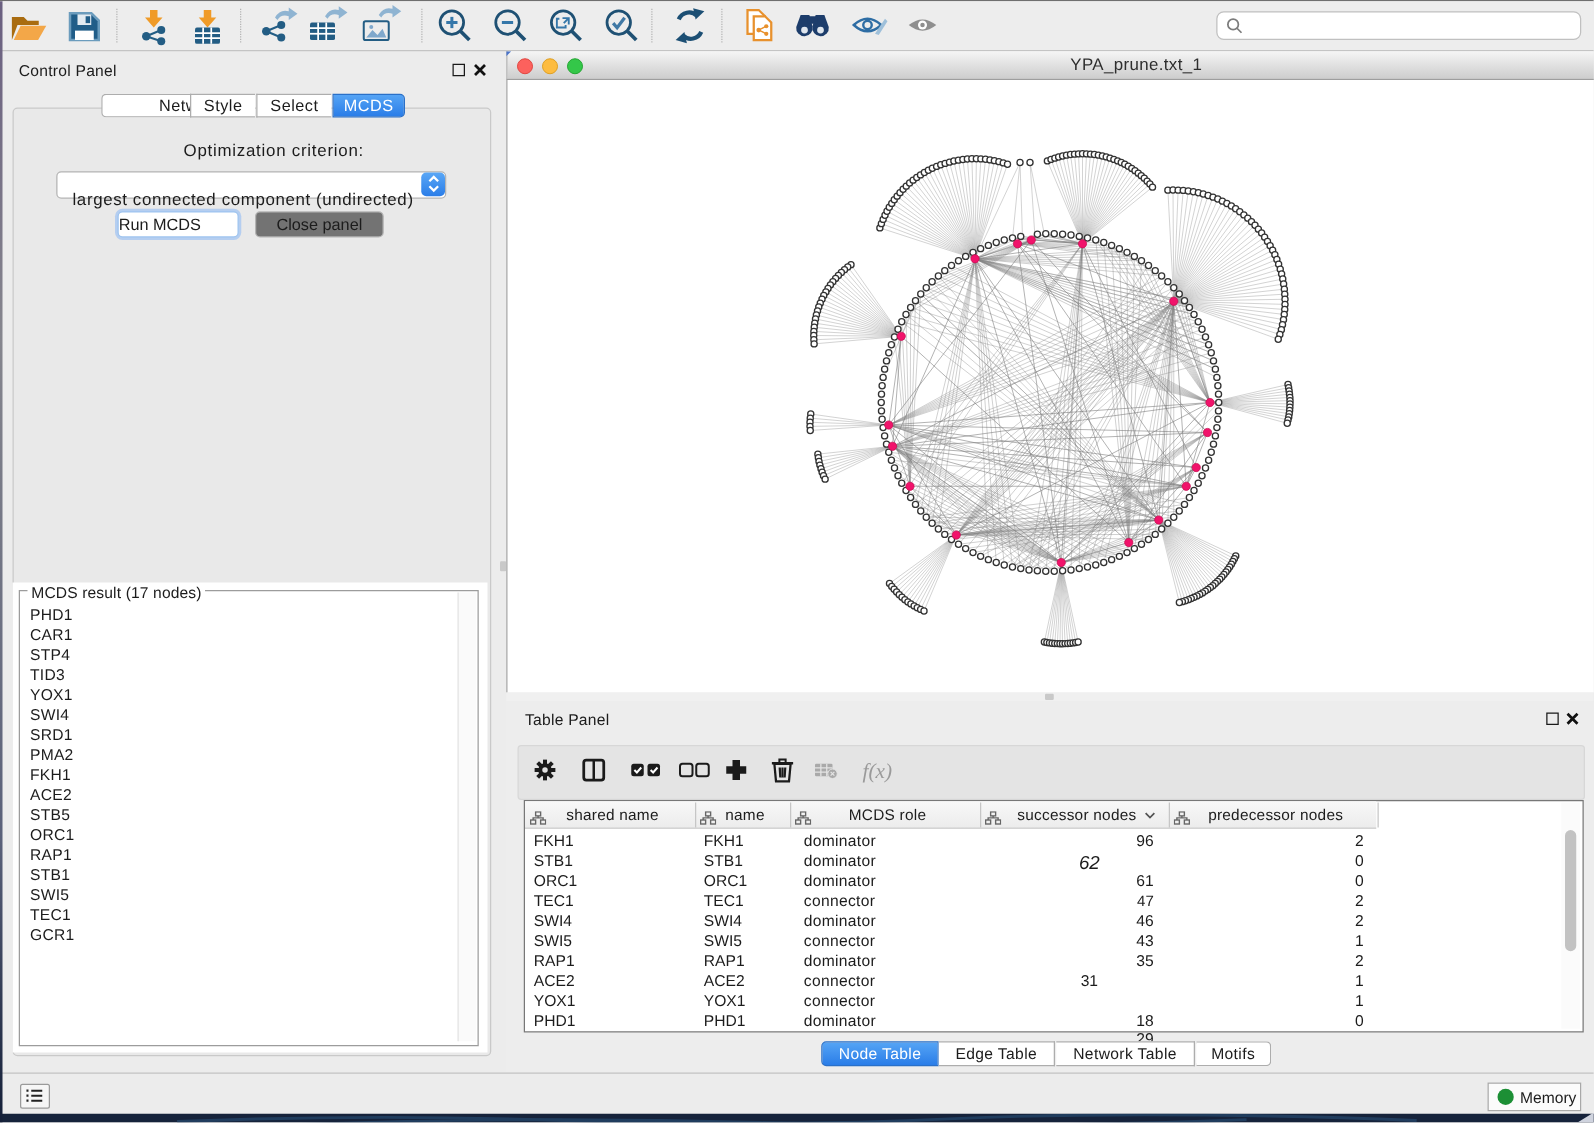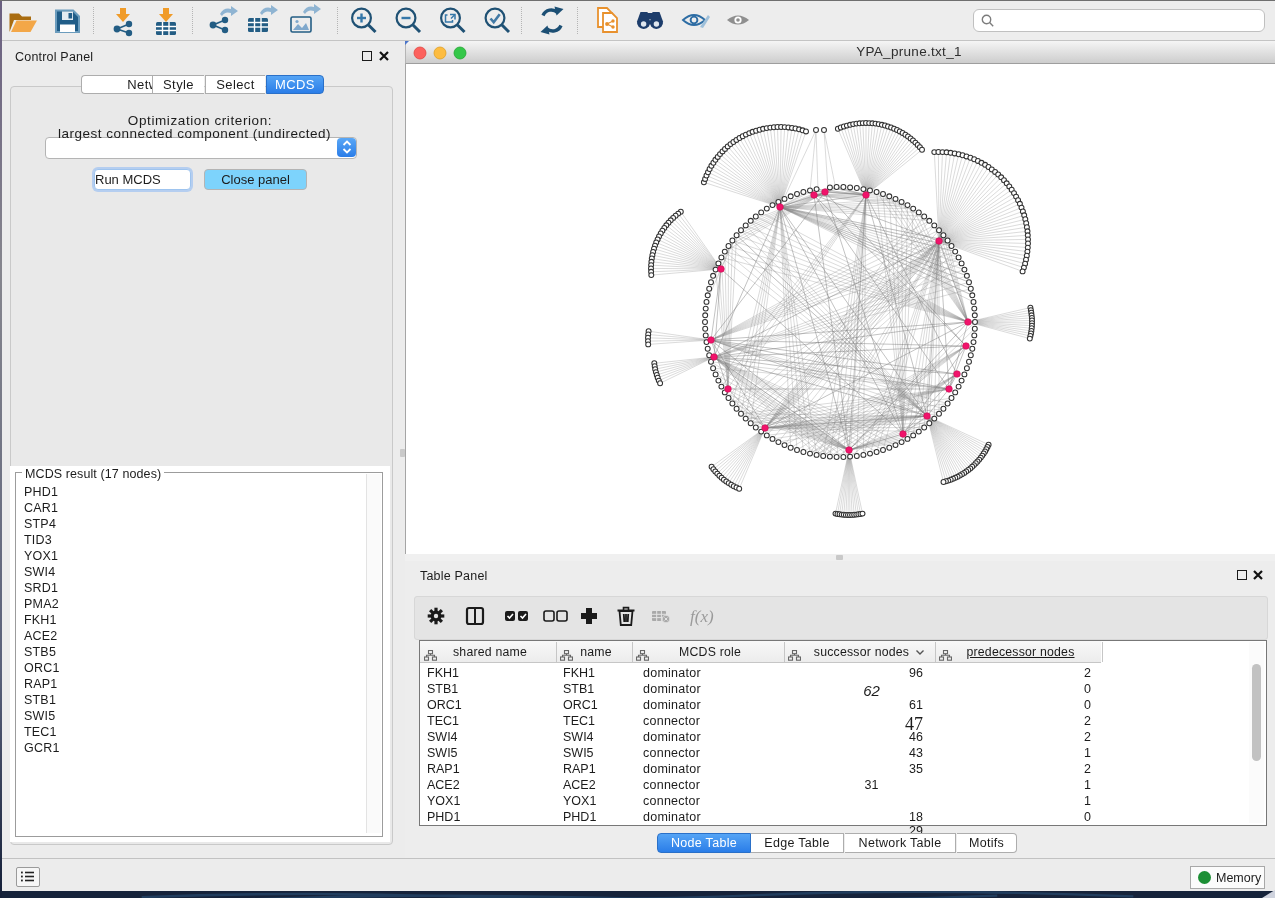--- a/index.html
+++ b/index.html
@@ -153,30 +153,30 @@
 <div class="txt" style="left:15px;top:50px;font-size:12.5px;letter-spacing:0.2px;">Control Panel</div>
 <div class="abs" style="left:362px;top:51px;width:8px;height:8px;border:1.4px solid #1a1a1a;"></div>
 <svg class="abs" style="left:378px;top:50px;" width="12" height="12" viewBox="0 0 12 12">
     <path d="M2 2 L10 10 M10 2 L2 10" stroke="#111" stroke-width="2.2"></path>
   </svg>
 <div class="abs" style="left:10px;top:86px;width:381px;height:757px;background:#e9e9e9;border:1px solid #c9c9c9;border-radius:4px;"></div>
 <div class="abs" style="left:81px;top:75px;width:69px;height:17px;background:#ffffff;color:#1c1c1c;border:1px solid #adadad;border-right:none;border-radius:4px 0 0 4px;font-size:13px;letter-spacing:0.4px;text-align:center;line-height:17px;padding-left:36px;">Network</div>
 <div class="abs" style="left:152px;top:75px;width:51px;height:17px;background:#ffffff;color:#1c1c1c;border:1px solid #adadad;border-right:none;font-size:13px;letter-spacing:0.4px;text-align:center;line-height:17px;">Style</div>
 <div class="abs" style="left:205px;top:75px;width:59px;height:17px;background:#ffffff;color:#1c1c1c;border:1px solid #adadad;border-right:none;font-size:13px;letter-spacing:0.4px;text-align:center;line-height:17px;">Select</div>
 <div class="abs" style="left:266px;top:75px;width:56px;height:17px;background:linear-gradient(#55a4f5,#2a7de8);color:#fff;border:1px solid #2a70c8;border-radius:0 4px 4px 0;font-size:13px;letter-spacing:0.4px;text-align:center;line-height:17px;">MCDS</div>
-<div class="txt" style="left:0;top:113px;width:400px;text-align:center;font-size:13.5px;letter-spacing:0.6px;">Optimization criterion:</div>
+<div class="txt" style="left:0;top:113px;width:400px;text-align:center;font-size:13.5px;letter-spacing:0.6px;padding-left:19px;">Optimization criterion:</div>
 <div class="abs" style="left:45px;top:137px;width:310px;height:20px;background:#fff;border:1px solid #b4b4b4;border-radius:4px;"></div>
-<div class="txt" style="left:58px;top:126px;font-size:13.5px;letter-spacing:0.5px;">largest connected component (undirected)</div>
+<div class="txt" style="left:58px;top:152px;font-size:13.5px;letter-spacing:0.5px;">largest connected component (undirected)</div>
 <div class="abs" style="left:337px;top:138px;width:19px;height:19px;background:linear-gradient(#5aa7f6,#2a7de8);border-radius:4px;"></div>
 <svg class="abs" style="left:340px;top:139px;" width="14" height="16" viewBox="0 0 14 16">
     <path d="M3.5 6 L7 2.5 L10.5 6" fill="none" stroke="#fff" stroke-width="1.8"></path>
     <path d="M3.5 10 L7 13.5 L10.5 10" fill="none" stroke="#fff" stroke-width="1.8"></path>
   </svg>
 <div class="abs" style="left:94px;top:169px;width:95px;height:19px;background:#fff;border:1px solid #9ec4ef;border-radius:4px;box-shadow:0 0 0 2px rgba(130,180,247,0.5);font-size:13px;text-align:left;line-height:19px;color:#1c1c1c;">Run MCDS</div>
-<div class="abs" style="left:204px;top:169px;width:101px;height:19px;background:#7dd3fc;border:1px solid #b4b4b4;border-radius:4px;font-size:13px;text-align:center;line-height:19px;color:#1c1c1c;">Close panel</div>
+<div class="abs" style="left:204px;top:169px;width:101px;height:19px;background:#737373;border:1px solid #b4b4b4;border-radius:4px;font-size:13px;text-align:center;line-height:19px;color:#1c1c1c;">Close panel</div>
 <div class="abs" style="left:10px;top:466px;width:380px;height:376px;background:#fff;"></div>
 <div class="abs" style="left:15px;top:472px;width:366px;height:363px;border:1px solid #9c9c9c;background:#fff;"></div>
 <div class="txt" style="left:22px;top:467px;font-size:12.5px;letter-spacing:0.1px;background:#fff;padding:0 3px;">MCDS result (17 nodes)</div>
 <div class="abs" style="left:366px;top:474px;width:14px;height:359px;background:#fafafa;border-left:1px solid #e3e3e3;"></div>
 <div class="txt" style="left:24px;top:484px;font-size:12.5px;letter-spacing:0.2px;line-height:16px;">
     <div>PHD1</div>
     <div>CAR1</div>
     <div>STP4</div>
     <div>TID3</div>
     <div>YOX1</div>
@@ -1201,21 +1201,21 @@
 <div class="txt" style="left:802px;top:645px;width:119px;text-align:center;font-size:12.3px;letter-spacing:0.2px;color:#1c1c1c;">successor nodes</div>
 <div class="abs" style="left:1102px;top:642px;width:1px;height:20px;background:#c6c6c6;"></div>
 <div class="abs" style="left:939px;top:647px;"><svg width="13" height="11" viewBox="0 0 13 11">
       <g fill="none" stroke="#666" stroke-width="1.1">
         <rect x="4.5" y="0.5" width="4" height="3.2"></rect>
         <rect x="0.5" y="7" width="4" height="3.2"></rect>
         <rect x="8.5" y="7" width="4" height="3.2"></rect>
         <path d="M6.5 3.7 v1.6 M2.5 7 v-1.7 h8 v1.7"></path>
       </g>
     </svg></div>
-<div class="txt" style="left:953px;top:645px;width:135px;text-align:center;font-size:12.3px;letter-spacing:0.2px;color:#1c1c1c;text-decoration:underline;">predecessor nodes</div>
+<div class="txt" style="left:953px;top:645px;width:135px;text-align:center;font-size:12.3px;letter-spacing:0.2px;color:#1c1c1c;">predecessor nodes</div>
 <svg class="abs" style="left:915px;top:649px;" width="10" height="7" viewBox="0 0 10 7">
     <path d="M1.5 1.5 L5 5 L8.5 1.5" fill="none" stroke="#555" stroke-width="1.4"></path>
   </svg>
 <div class="txt" style="left:427px;top:666px;font-size:12.5px;">FKH1</div>
 <div class="txt" style="left:563px;top:666px;font-size:12.5px;">FKH1</div>
 <div class="txt" style="left:643px;top:666px;font-size:12.5px;letter-spacing:0.25px;">dominator</div>
 <div class="txt" style="left:820px;top:666px;width:103px;text-align:right;font-size:12.5px;">96</div>
 <div class="txt" style="left:1000px;top:666px;width:91px;text-align:right;font-size:12.5px;">2</div>
 <div class="txt" style="left:427px;top:682px;font-size:12.5px;">STB1</div>
 <div class="txt" style="left:563px;top:682px;font-size:12.5px;">STB1</div>
@@ -1223,21 +1223,21 @@
 <div class="txt" style="left:820px;top:682px;width:103px;text-align:center;font-size:15px;font-style:italic;">62</div>
 <div class="txt" style="left:1000px;top:682px;width:91px;text-align:right;font-size:12.5px;">0</div>
 <div class="txt" style="left:427px;top:698px;font-size:12.5px;">ORC1</div>
 <div class="txt" style="left:563px;top:698px;font-size:12.5px;">ORC1</div>
 <div class="txt" style="left:643px;top:698px;font-size:12.5px;letter-spacing:0.25px;">dominator</div>
 <div class="txt" style="left:820px;top:698px;width:103px;text-align:right;font-size:12.5px;">61</div>
 <div class="txt" style="left:1000px;top:698px;width:91px;text-align:right;font-size:12.5px;">0</div>
 <div class="txt" style="left:427px;top:714px;font-size:12.5px;">TEC1</div>
 <div class="txt" style="left:563px;top:714px;font-size:12.5px;">TEC1</div>
 <div class="txt" style="left:643px;top:714px;font-size:12.5px;letter-spacing:0.25px;">connector</div>
-<div class="txt" style="left:820px;top:714px;width:103px;text-align:right;font-size:18px;font-family:Liberation Serif, serif;">47</div>
+<div class="txt" style="left:820px;top:714px;width:103px;text-align:right;font-size:12px;">47</div>
 <div class="txt" style="left:1000px;top:714px;width:91px;text-align:right;font-size:12.5px;">2</div>
 <div class="txt" style="left:427px;top:730px;font-size:12.5px;">SWI4</div>
 <div class="txt" style="left:563px;top:730px;font-size:12.5px;">SWI4</div>
 <div class="txt" style="left:643px;top:730px;font-size:12.5px;letter-spacing:0.25px;">dominator</div>
 <div class="txt" style="left:820px;top:730px;width:103px;text-align:right;font-size:12.5px;">46</div>
 <div class="txt" style="left:1000px;top:730px;width:91px;text-align:right;font-size:12.5px;">2</div>
 <div class="txt" style="left:427px;top:746px;font-size:12.5px;">SWI5</div>
 <div class="txt" style="left:563px;top:746px;font-size:12.5px;">SWI5</div>
 <div class="txt" style="left:643px;top:746px;font-size:12.5px;letter-spacing:0.25px;">connector</div>
 <div class="txt" style="left:820px;top:746px;width:103px;text-align:right;font-size:12.5px;">43</div>

